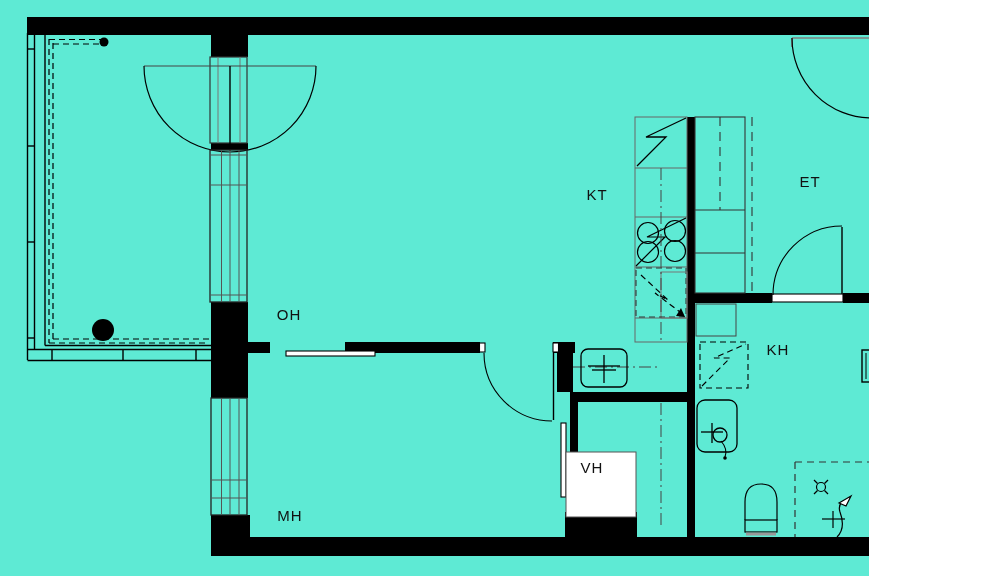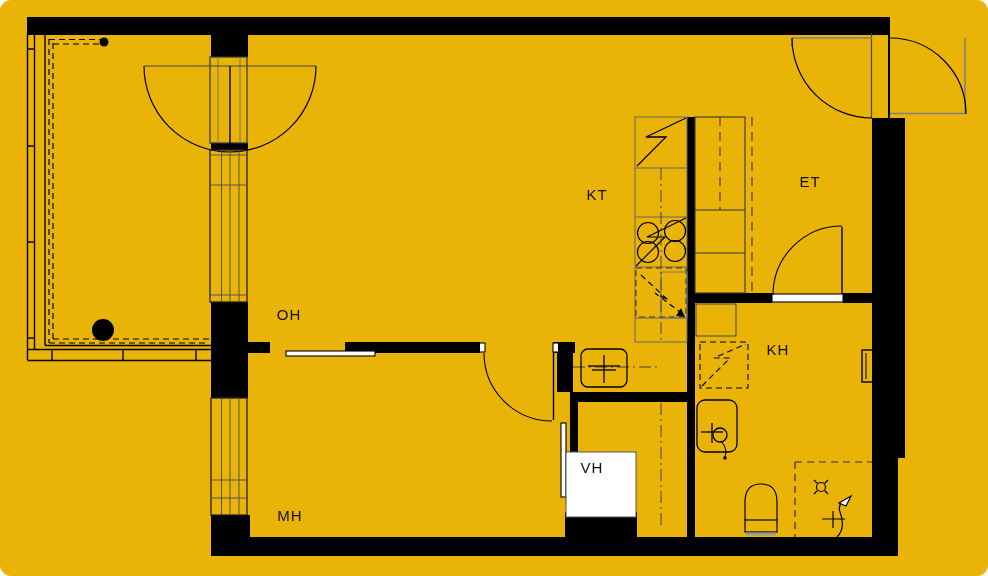--- a/index.html
+++ b/index.html
@@ -1,17 +1,17 @@
 <!DOCTYPE html>
 <html><head>
 <meta charset="utf-8">
 <style>
   html,body{margin:0;padding:0;background:#ffffff;}
-  .stage{position:relative;width:988px;height:576px;background:#eab308;overflow:hidden;
-         font-family:"Liberation Sans", sans-serif;border-radius:11px;}
+  .stage{position:relative;width:869px;height:576px;background:#5eead4;overflow:hidden;
+         font-family:"Liberation Sans", sans-serif;}
   svg{display:block}
   text.room-label{font-family:"Liberation Sans", sans-serif;font-size:15px;fill:#111;
                   letter-spacing:1px;text-anchor:middle;}
 </style>
 </head>
 <body>
 
 <div class="stage">
 <svg width="988" height="576" viewBox="0 0 988 576">
 

